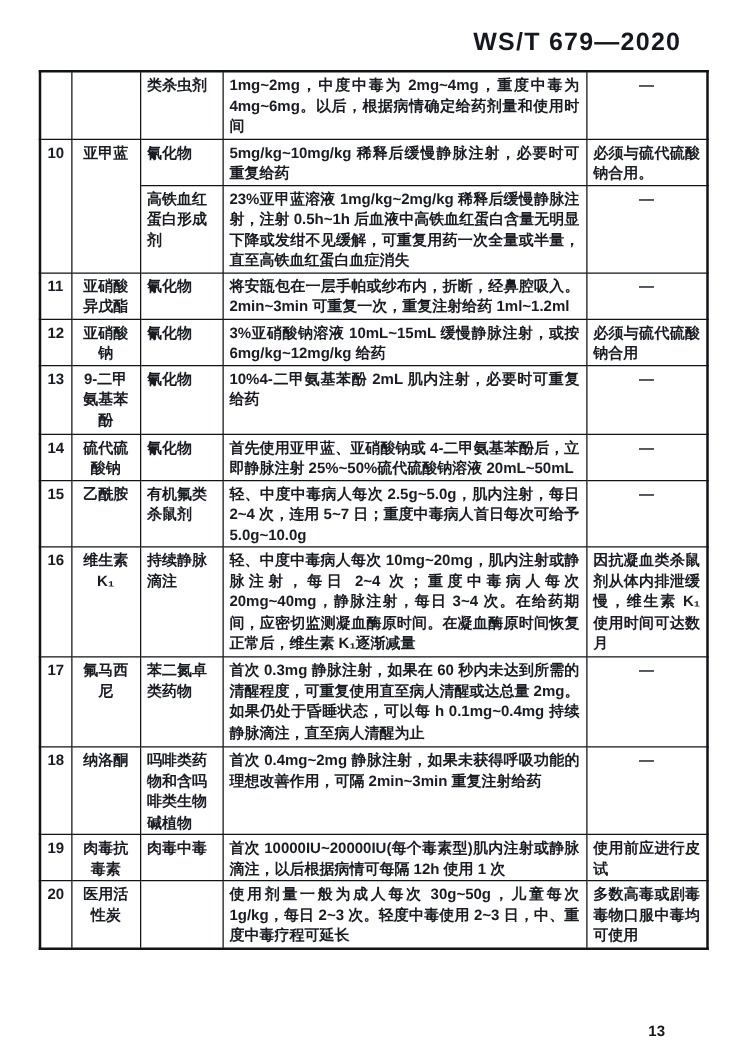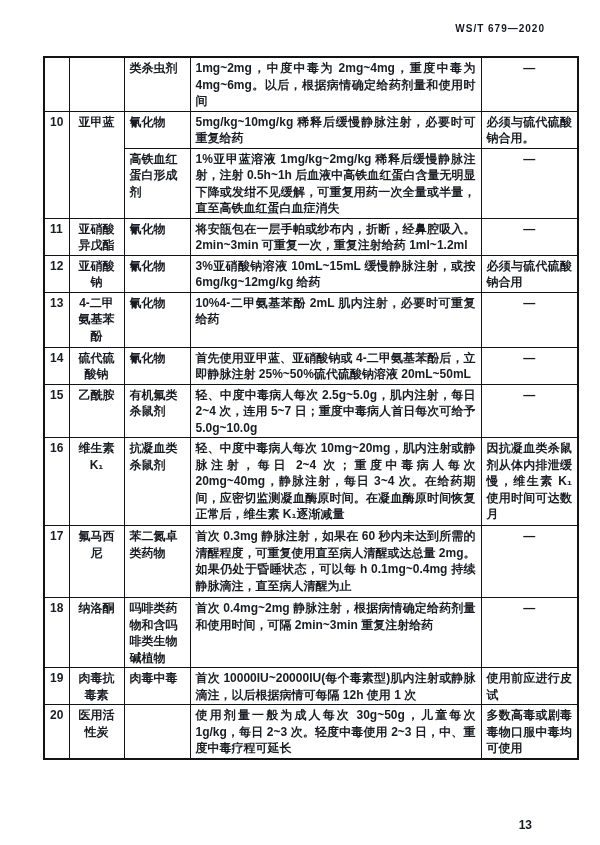--- a/index.html
+++ b/index.html
@@ -6,29 +6,29 @@
   .page{
     position:relative;
     width:600px;height:845px;
     background:#ffffff;
     font-family:"Liberation Sans","DejaVu Sans",sans-serif;
     color:#191c23;
     overflow:hidden;
   }
   .doc-header{
     position:absolute;top:23px;right:55px;
-    font-size:10px;font-weight:bold;letter-spacing:1px;
+    font-size:20px;font-weight:bold;letter-spacing:1px;
     color:#15181f;
   }
   .page-number{
     position:absolute;top:818px;right:68px;
     font-size:12px;font-weight:600;color:#15181f;
   }
   table.antidotes{
-    position:absolute;left:43px;top:56px;
+    position:absolute;left:31px;top:56px;
     width:534px;
     border-collapse:collapse;
     table-layout:fixed;
     border:2px solid #111319;
   }
   table.antidotes td{
     border:1px solid #111319;
     font-size:12px;
     line-height:16.5px;
     font-weight:600;
@@ -70,40 +70,40 @@
       </tr>
       <tr style="height:37px">
         <td class="no name-span" rowspan="2">10</td>
         <td class="name name-span" rowspan="2">亚甲蓝</td>
         <td class="cat">氰化物</td>
         <td class="usage">5mg/kg~10mg/kg 稀释后缓慢静脉注射，必要时可重复给药</td>
         <td class="note">必须与硫代硫酸钠合用。</td>
       </tr>
       <tr style="height:68px">
         <td class="cat">高铁血红蛋白形成剂</td>
-        <td class="usage">1%亚甲蓝溶液 1mg/kg~2mg/kg 稀释后缓慢静脉注射，注射 0.5h~1h 后血液中高铁血红蛋白含量无明显下降或发绀不见缓解，可重复用药一次全量或半量，直至高铁血红蛋白血症消失</td>
+        <td class="usage">23%亚甲蓝溶液 1mg/kg~2mg/kg 稀释后缓慢静脉注射，注射 0.5h~1h 后血液中高铁血红蛋白含量无明显下降或发绀不见缓解，可重复用药一次全量或半量，直至高铁血红蛋白血症消失</td>
         <td class="note note-dash">—</td>
       </tr>
       <tr style="height:37px">
         <td class="no">11</td>
         <td class="name">亚硝酸异戊酯</td>
         <td class="cat">氰化物</td>
         <td class="usage">将安瓿包在一层手帕或纱布内，折断，经鼻腔吸入。2min~3min 可重复一次，重复注射给药 1ml~1.2ml</td>
         <td class="note note-dash">—</td>
       </tr>
       <tr style="height:35px">
         <td class="no">12</td>
         <td class="name">亚硝酸钠</td>
         <td class="cat">氰化物</td>
         <td class="usage">3%亚硝酸钠溶液 10mL~15mL 缓慢静脉注射，或按 6mg/kg~12mg/kg 给药</td>
         <td class="note">必须与硫代硫酸钠合用</td>
       </tr>
       <tr style="height:55px">
         <td class="no">13</td>
-        <td class="name">4-二甲氨基苯酚</td>
+        <td class="name">9-二甲氨基苯酚</td>
         <td class="cat">氰化物</td>
         <td class="usage">10%4-二甲氨基苯酚 2mL 肌内注射，必要时可重复给药</td>
         <td class="note note-dash">—</td>
       </tr>
       <tr style="height:35px">
         <td class="no">14</td>
         <td class="name">硫代硫酸钠</td>
         <td class="cat">氰化物</td>
         <td class="usage">首先使用亚甲蓝、亚硝酸钠或 4-二甲氨基苯酚后，立即静脉注射 25%~50%硫代硫酸钠溶液 20mL~50mL</td>
         <td class="note note-dash">—</td>
@@ -111,36 +111,36 @@
       <tr style="height:50px">
         <td class="no">15</td>
         <td class="name">乙酰胺</td>
         <td class="cat">有机氟类杀鼠剂</td>
         <td class="usage">轻、中度中毒病人每次 2.5g~5.0g，肌内注射，每日 2~4 次，连用 5~7 日；重度中毒病人首日每次可给予 5.0g~10.0g</td>
         <td class="note note-dash">—</td>
       </tr>
       <tr style="height:88px">
         <td class="no">16</td>
         <td class="name">维生素K₁</td>
-        <td class="cat">抗凝血类杀鼠剂</td>
+        <td class="cat">持续静脉滴注</td>
         <td class="usage">轻、中度中毒病人每次 10mg~20mg，肌内注射或静脉注射，每日 2~4 次；重度中毒病人每次 20mg~40mg，静脉注射，每日 3~4 次。在给药期间，应密切监测凝血酶原时间。在凝血酶原时间恢复正常后，维生素 K₁逐渐减量</td>
         <td class="note">因抗凝血类杀鼠剂从体内排泄缓慢，维生素 K₁使用时间可达数月</td>
       </tr>
       <tr style="height:72px">
         <td class="no">17</td>
         <td class="name">氟马西尼</td>
         <td class="cat">苯二氮卓类药物</td>
         <td class="usage">首次 0.3mg 静脉注射，如果在 60 秒内未达到所需的清醒程度，可重复使用直至病人清醒或达总量 2mg。如果仍处于昏睡状态，可以每 h 0.1mg~0.4mg 持续静脉滴注，直至病人清醒为止</td>
         <td class="note note-dash">—</td>
       </tr>
       <tr style="height:55px">
         <td class="no">18</td>
         <td class="name">纳洛酮</td>
         <td class="cat">吗啡类药物和含吗啡类生物碱植物</td>
-        <td class="usage">首次 0.4mg~2mg 静脉注射，根据病情确定给药剂量和使用时间，可隔 2min~3min 重复注射给药</td>
+        <td class="usage">首次 0.4mg~2mg 静脉注射，如果未获得呼吸功能的理想改善作用，可隔 2min~3min 重复注射给药</td>
         <td class="note note-dash">—</td>
       </tr>
       <tr style="height:35px">
         <td class="no">19</td>
         <td class="name">肉毒抗毒素</td>
         <td class="cat">肉毒中毒</td>
         <td class="usage">首次 10000IU~20000IU(每个毒素型)肌内注射或静脉滴注，以后根据病情可每隔 12h 使用 1 次</td>
         <td class="note">使用前应进行皮试</td>
       </tr>
       <tr style="height:44px">

